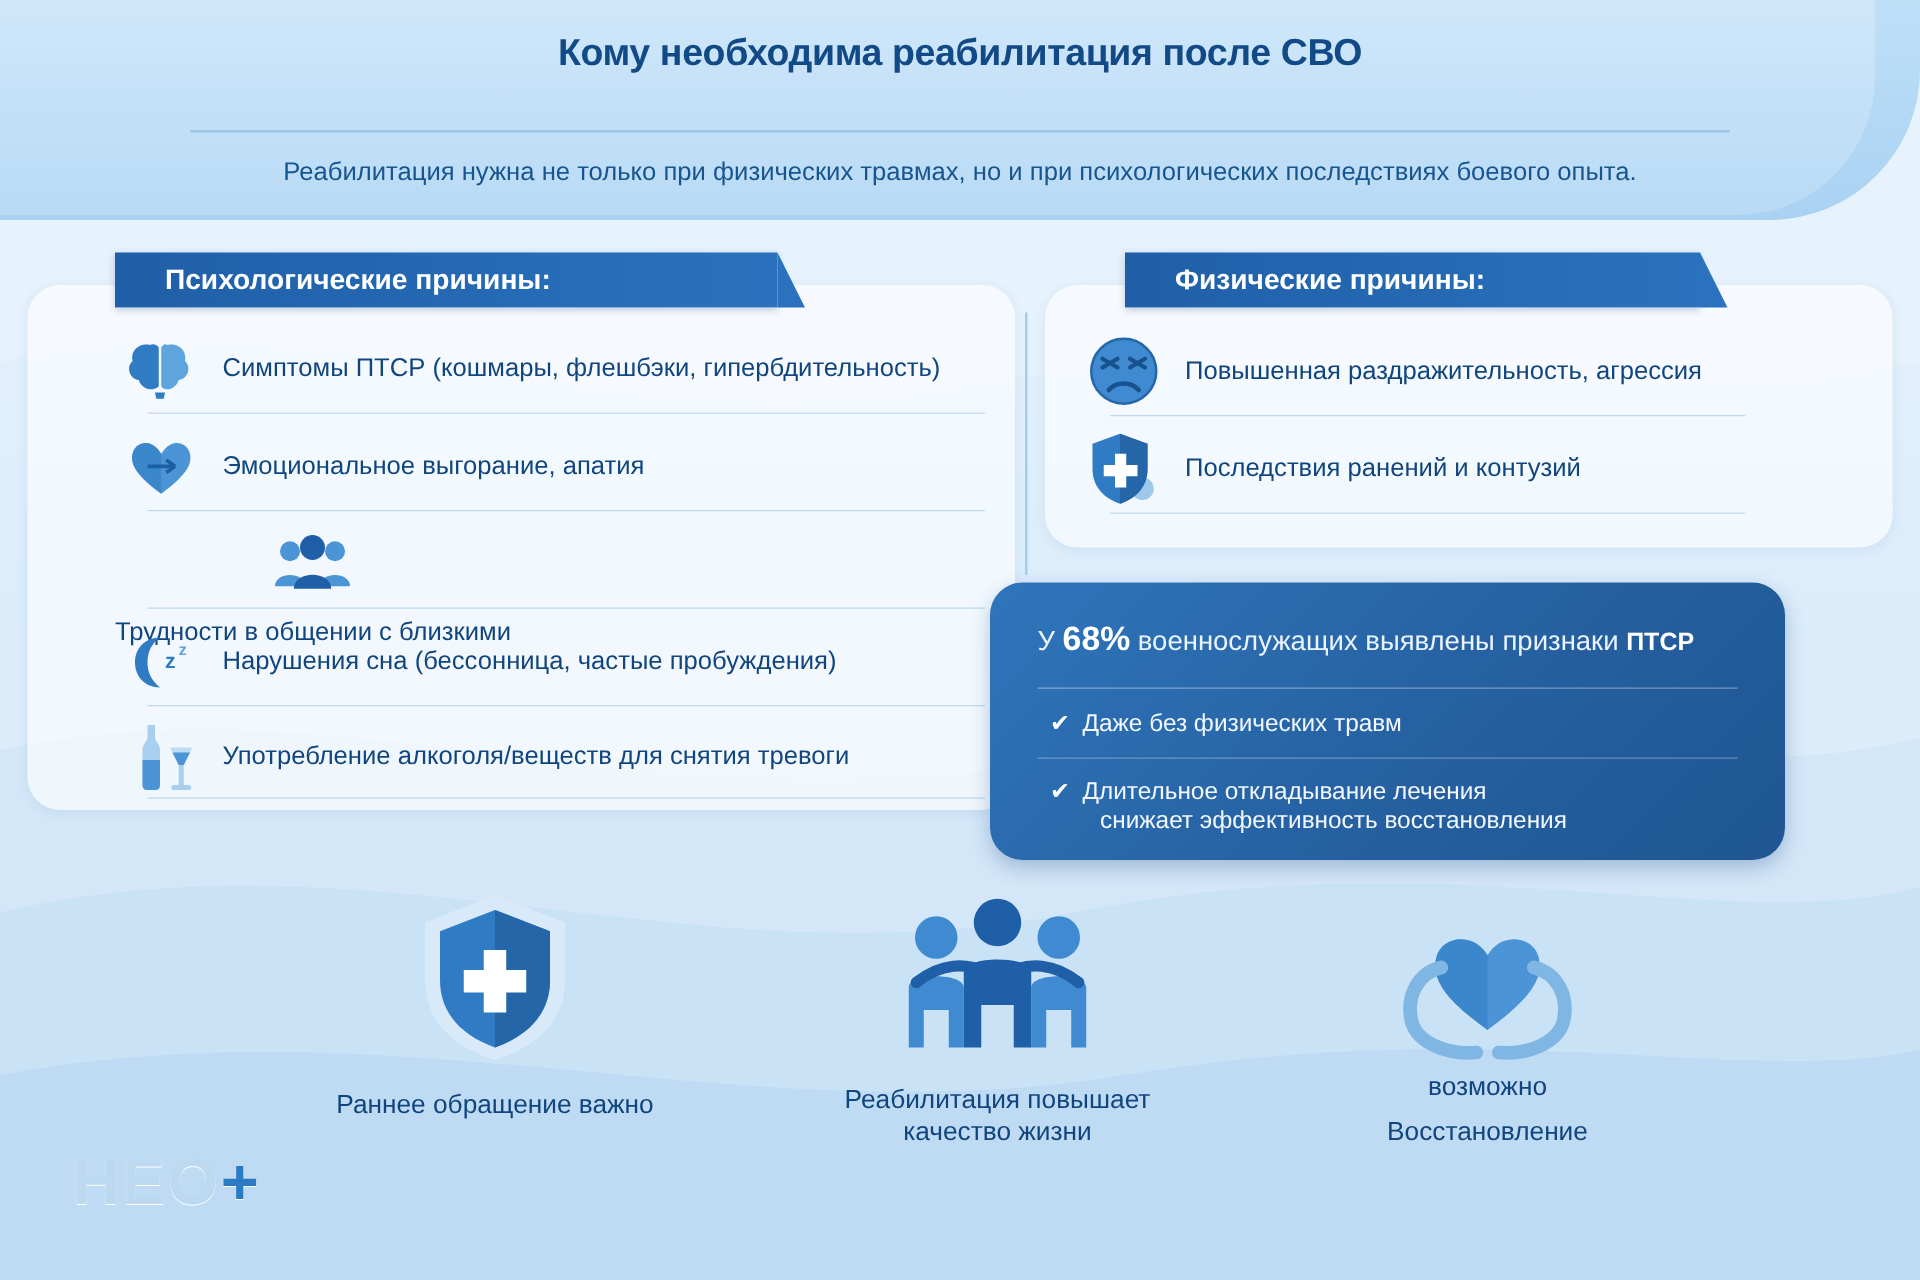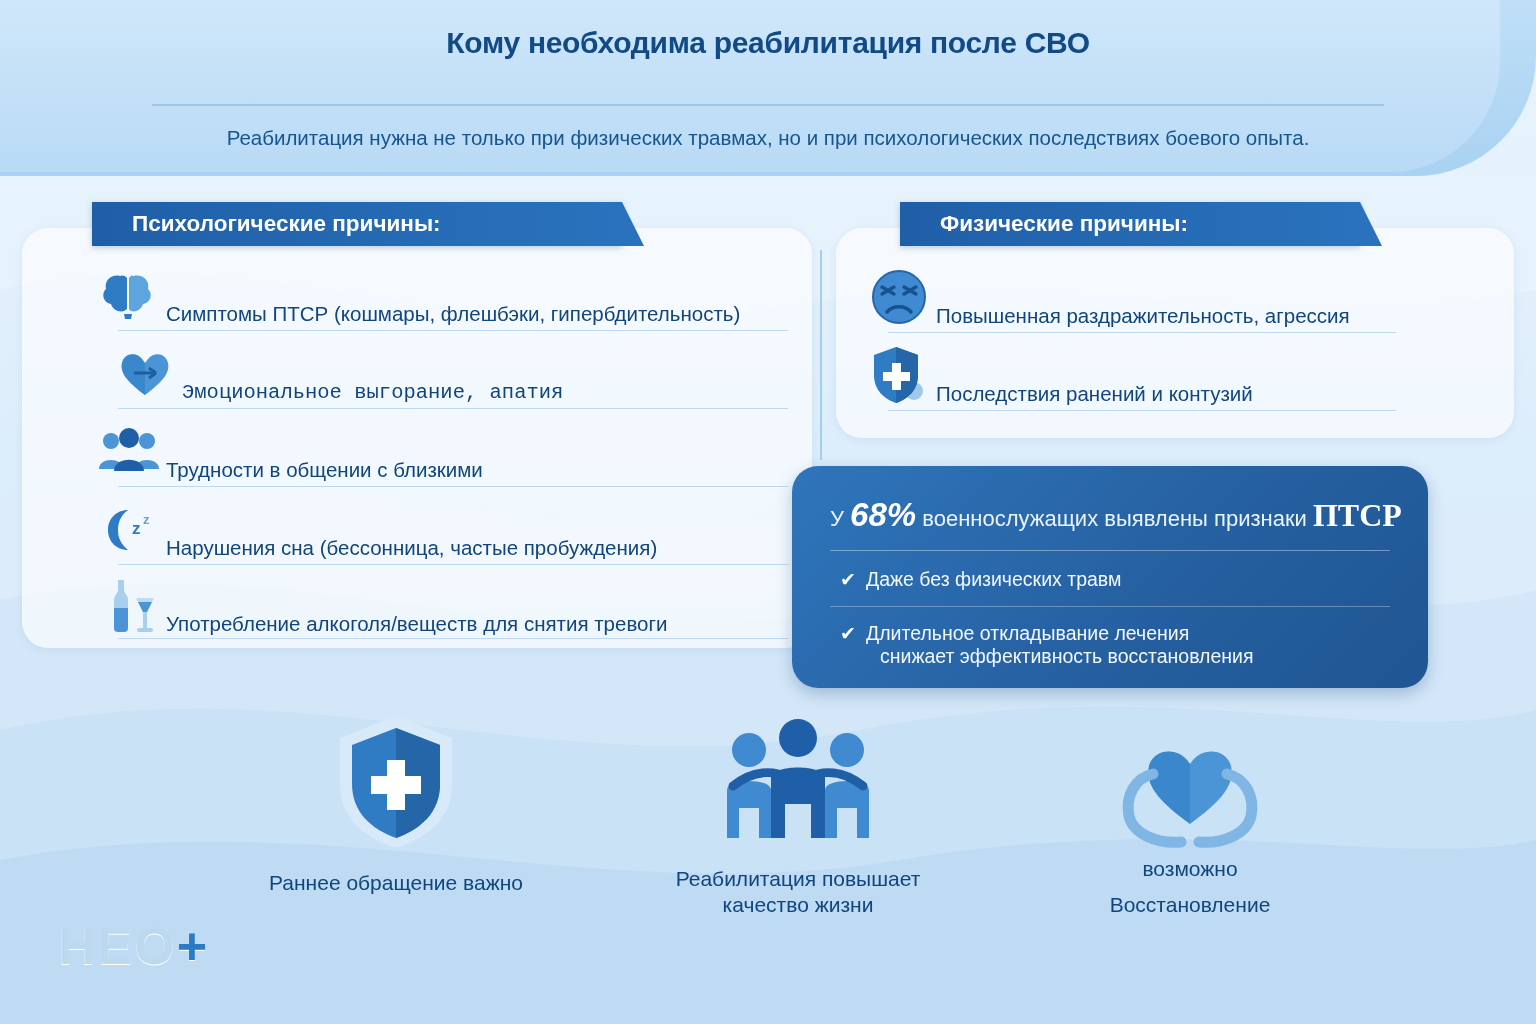--- a/index.html
+++ b/index.html
@@ -113,21 +113,22 @@
     top: 250px;
     width: 2px;
     height: 210px;
     background: #a8cdea;
   }
 
   
   .row {
     position: absolute;
     display: flex;
-    align-items: flex-end;
+    align-items: center;
+    gap: 12px;
   }
   .row .txt {
     color: #10457e;
     font-size: 20.5px;
     white-space: nowrap;
   }
   .row-rule {
     position: absolute;
     height: 1px;
     background: #bcd9f0;
@@ -153,22 +154,22 @@
     border-radius: 26px;
     box-shadow: 0 6px 16px rgba(20,70,130,0.28);
     color: #ffffff;
   }
   .stat-head {
     position: absolute;
     top: 30px; left: 38px;
     font-size: 22px;
     color: #eaf4ff;
   }
-  .stat-head b.pct { font-size: 33px; color: #ffffff; font-style: italic; }
-  .stat-head b.tail { font-size: 32px; color: #ffffff; font-family: Liberation Serif, serif; }
+  .stat-head b.pct { font-size: 27px; color: #ffffff; }
+  .stat-head b.tail { font-size: 20px; color: #ffffff; }
   .stat-rule {
     position: absolute;
     top: 84px; left: 38px;
     width: 560px; height: 1px;
     background: rgba(255,255,255,0.38);
   }
   .stat-item {
     position: absolute;
     left: 48px;
     font-size: 19.5px;
@@ -248,34 +249,34 @@
       <svg width="58" height="50" viewBox="0 0 58 50">
         <path d="M20,6 C12,4 4,10 6,19 C1,23 3,33 11,34 C13,41 22,44 27,39 L27,8 C25,5 22,5 20,6 Z" fill="#2f7cc4"></path>
         <path d="M34,6 C42,4 50,10 48,19 C53,23 51,33 43,34 C41,41 32,44 29,39 L29,8 C31,5 32,5 34,6 Z" fill="#5ea4dd"></path>
         <path d="M24,44 L32,44 L31,49 L25,49 Z" fill="#2f7cc4"></path>
       </svg>
     </div>
     <div class="txt">Симптомы ПТСР (кошмары, флешбэки, гипербдительность)</div>
   </div>
   <div class="row-rule" style="left:118px; top:330px; width:670px;"></div>
 
-  <div class="row" style="left:108px; top:342px;font-family:Liberation Mono, monospace;">
+  <div class="row" style="left:92px; top:342px;">
     <div class="icon-box">
       <svg width="58" height="52" viewBox="0 0 58 52">
         <path d="M29,48 C10,34 4,25 6,16 C8,7 19,4 26,12 L29,16 L32,12 C39,4 50,7 52,16 C54,25 48,34 29,48 Z" fill="#4b94d6"></path>
         <path d="M29,48 C10,34 4,25 6,16 C8,7 19,4 26,12 L29,16 Z" fill="#2f7cc4" opacity="0.55"></path>
         <path d="M18,26 L40,26" stroke="#1c5fa3" stroke-width="3"></path>
         <path d="M40,26 L33,21 M40,26 L33,31" stroke="#1c5fa3" stroke-width="3" fill="none"></path>
       </svg>
     </div>
     <div class="txt">Эмоциональное выгорание, апатия</div>
   </div>
   <div class="row-rule" style="left:118px; top:408px; width:670px;"></div>
 
-  <div class="row" style="left:92px; top:420px;">
+  <div class="row" style="left:92px; top:420px;flex-direction:column;">
     <div class="icon-box">
       <svg width="64" height="48" viewBox="0 0 64 48">
         <circle cx="14" cy="14" r="8" fill="#4b94d6"></circle>
         <path d="M2,42 C2,30 26,30 26,42 Z" fill="#4b94d6"></path>
         <circle cx="50" cy="14" r="8" fill="#4b94d6"></circle>
         <path d="M38,42 C38,30 62,30 62,42 Z" fill="#4b94d6"></path>
         <circle cx="32" cy="11" r="10" fill="#1f5fa8"></circle>
         <path d="M17,44 C17,29 47,29 47,44 Z" fill="#1f5fa8"></path>
       </svg>
     </div>

